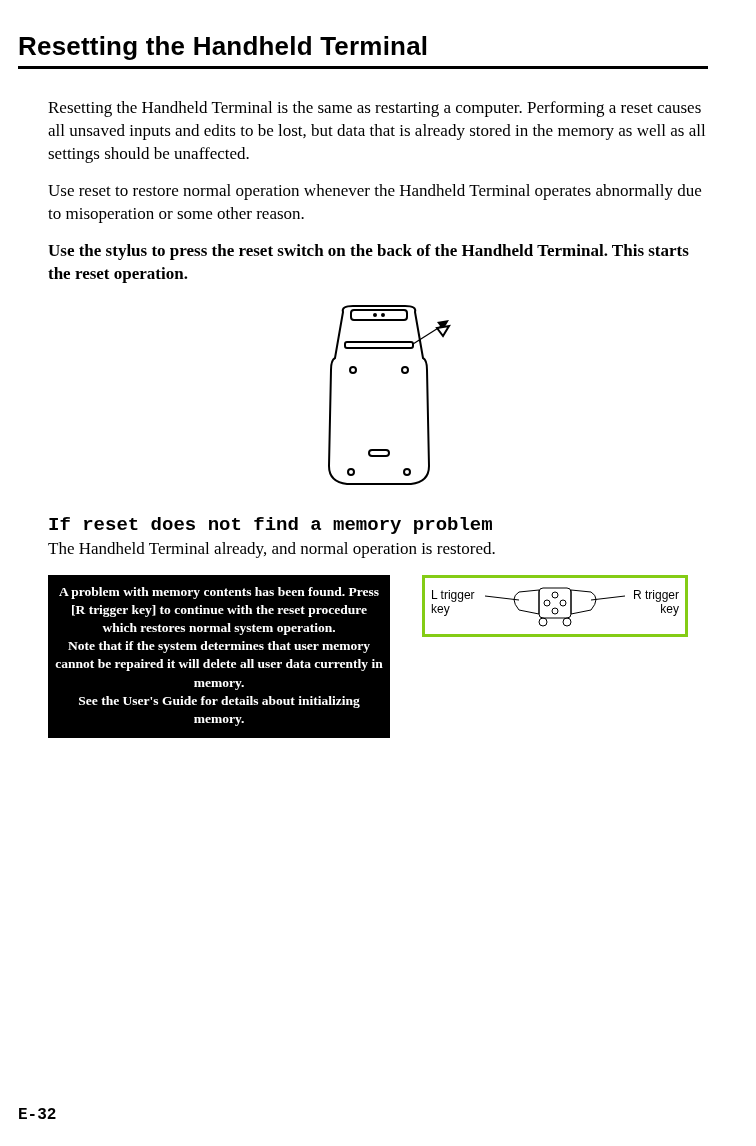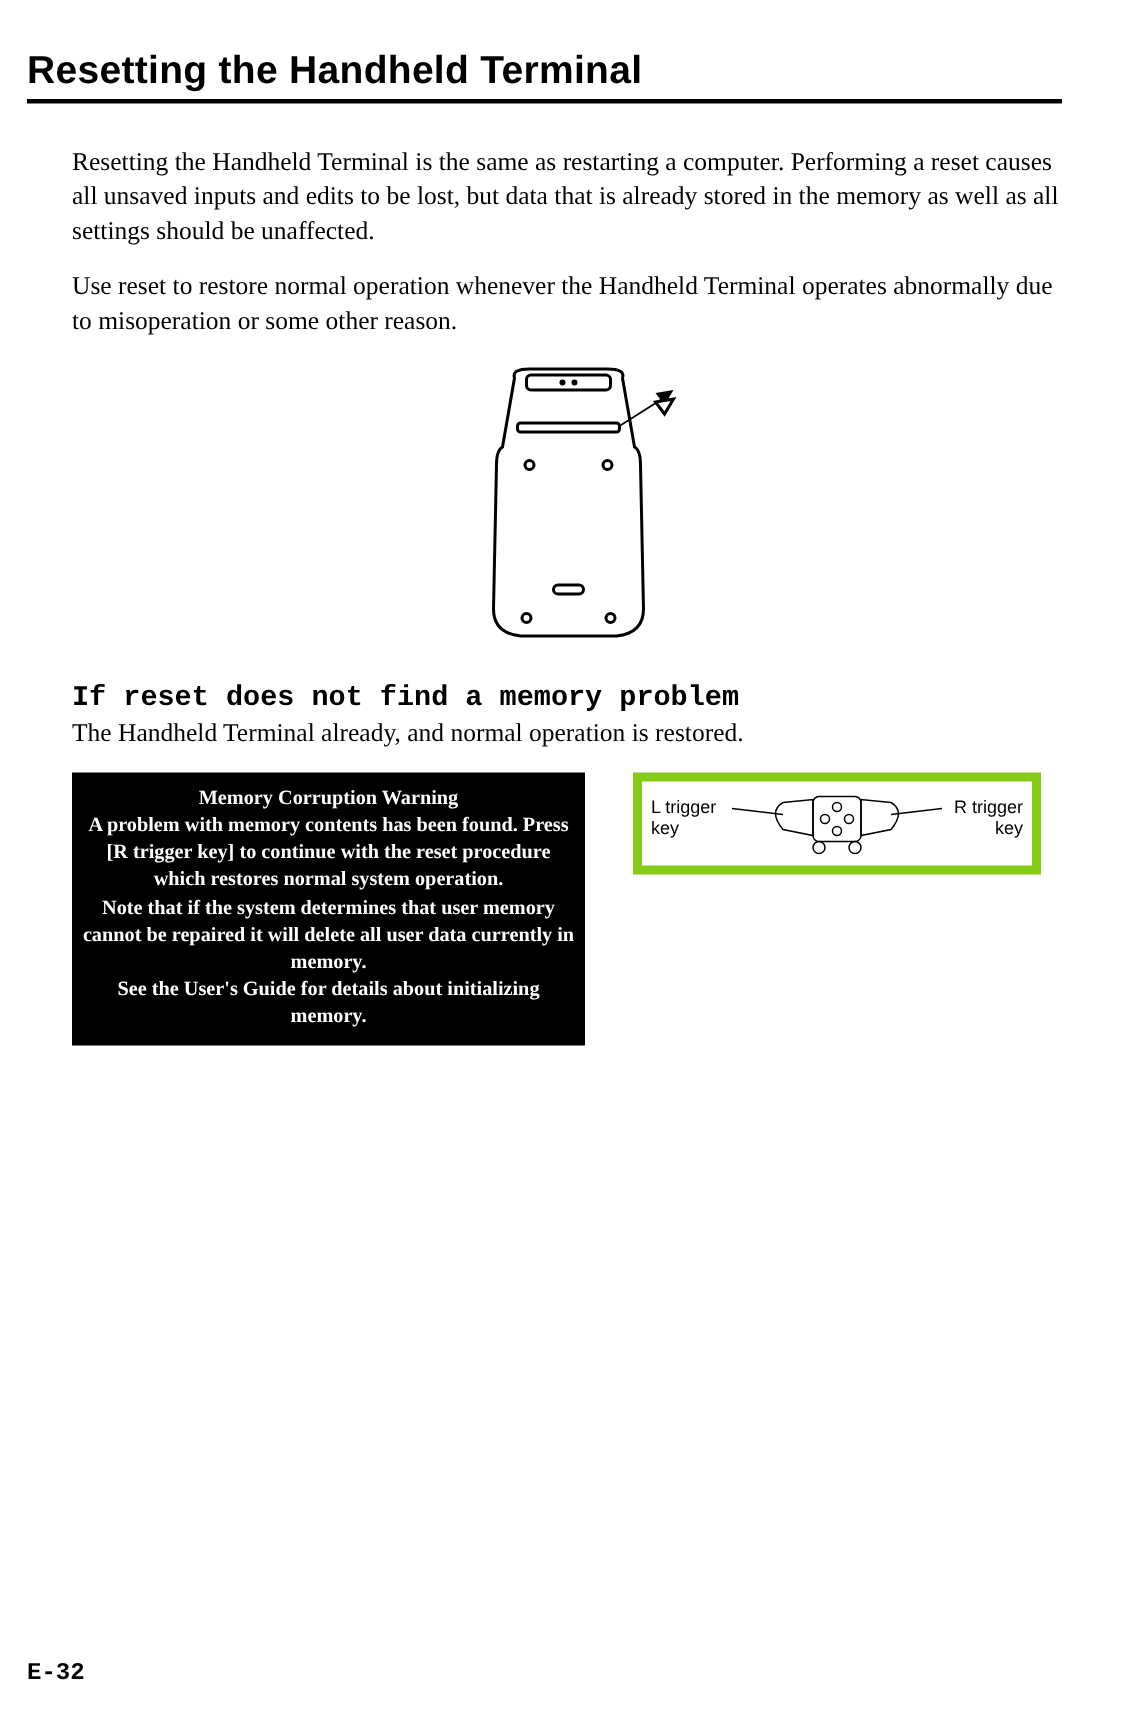--- a/index.html
+++ b/index.html
@@ -58,21 +58,21 @@
     color: #fff;
     width: 330px;
     padding: 8px 6px 10px 6px;
     font-family: "Times New Roman", Times, serif;
     font-size: 13.5px;
     font-weight: bold;
     text-align: center;
     line-height: 1.35;
   }
   .trigger-diagram {
-    border: 6px solid #84cc16;
+    border: 3px solid #84cc16;
     width: 260px;
     height: 56px;
     position: relative;
     font-family: Arial, Helvetica, sans-serif;
     font-size: 12px;
   }
   .trigger-label-l {
     position: absolute;
     left: 6px;
     top: 10px;
@@ -103,20 +103,21 @@
 </head>
 <body>
 
 <div class="page">
   <h1 class="title">Resetting the Handheld Terminal</h1>
   <hr class="rule">
 
   <p class="para">Resetting the Handheld Terminal is the same as restarting a computer. Performing a reset causes all unsaved inputs and edits to be lost, but data that is already stored in the memory as well as all settings should be unaffected.</p>
   <p class="para">Use reset to restore normal operation whenever the Handheld Terminal operates abnormally due to misoperation or some other reason.</p>
 
+  <p class="para bold">Use the stylus to press the reset switch on the back of the Handheld Terminal. This starts the reset operation.</p>
 
   <svg class="device-img" width="170" height="190" viewBox="0 0 170 190">
     <g fill="none" stroke="#000" stroke-width="2">
       <path d="M50 12 Q48 6 60 6 L112 6 Q124 6 122 12 L130 58 Q134 60 134 70 L136 166 Q136 182 118 184 L54 184 Q36 182 36 166 L38 70 Q38 60 42 58 Z"></path>
       <rect x="58" y="10" width="56" height="10" rx="3"></rect>
       <circle cx="82" cy="15" r="1" fill="#000"></circle>
       <circle cx="90" cy="15" r="1" fill="#000"></circle>
       <rect x="52" y="42" width="68" height="6" rx="2"></rect>
       <ellipse cx="60" cy="70" rx="3" ry="3"></ellipse>
       <ellipse cx="112" cy="70" rx="3" ry="3"></ellipse>
@@ -128,21 +129,20 @@
       <path d="M144 28 L156 26 L150 36 Z" fill="#fff"></path>
     </g>
   </svg>
 
   <h2 class="subhead">If reset does not find a memory problem</h2>
   <p class="para">The Handheld Terminal already, and normal operation is restored.</p>
 
 
   <div class="box-row">
     <div class="blackbox">
-      <div>Memory Corruption Warning</div>
       <div>A problem with memory contents has been found. Press [R trigger key] to continue with the reset procedure which restores normal system operation.</div>
       <div>Note that if the system determines that user memory cannot be repaired it will delete all user data currently in memory.</div>
       <div>See the User's Guide for details about initializing memory.</div>
     </div>
 
     <div class="trigger-diagram">
       <div class="trigger-label-l">L trigger<br>key</div>
       <div class="trigger-label-r">R trigger<br>key</div>
       <svg class="trigger-svg" width="140" height="44" viewBox="0 0 140 44">
         <g fill="none" stroke="#000" stroke-width="1">

